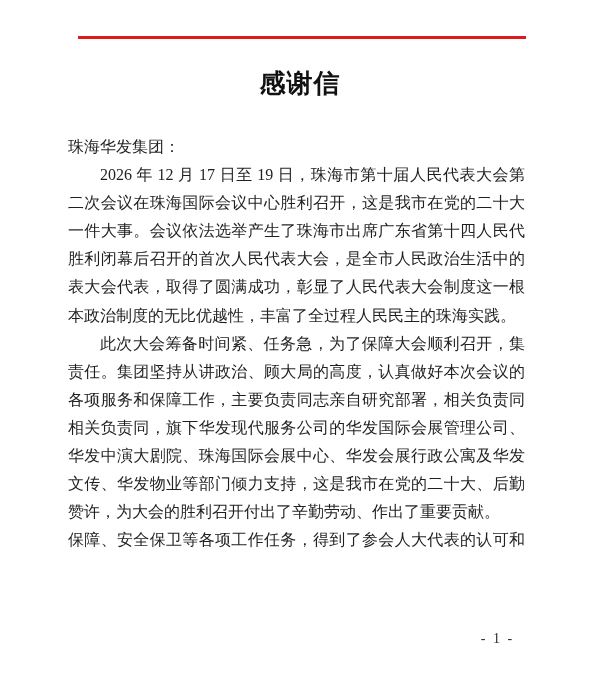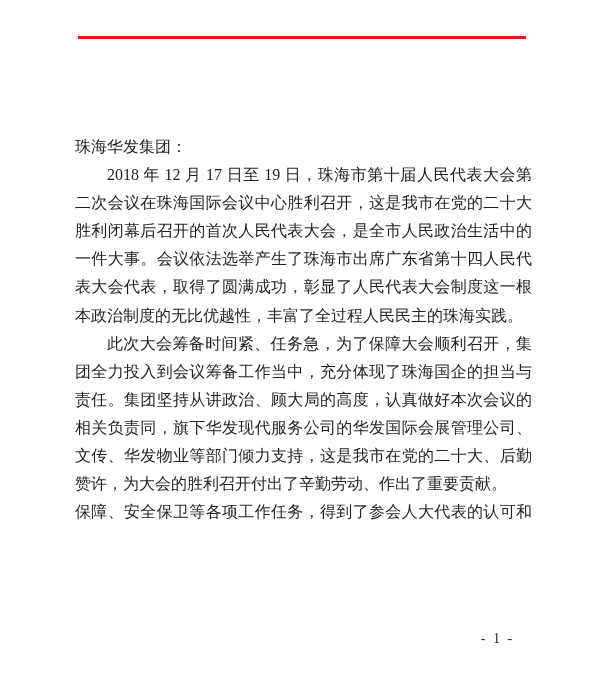--- a/index.html
+++ b/index.html
@@ -31,21 +31,21 @@
     width: 100%;
     margin: 0;
     text-align: center;
     font-size: 26px;
     font-weight: 700;
     letter-spacing: 1px;
     color: #111111;
   }
   .body-block {
     position: absolute;
-    left: 75px;
+    left: 68px;
     top: 133px;
     width: 457px;
   }
   .line {
     margin: 0;
     height: 28.1px;
     line-height: 28.1px;
     font-size: 16px;
     white-space: normal;
     overflow: hidden;
@@ -74,36 +74,38 @@
     letter-spacing: 2px;
   }
 </style>
 </head>
 <body>
 
 <div class="page">
 
   <div class="red-rule"></div>
 
+  <h1 class="title">感谢信</h1>
 
   <div class="body-block">
 
     <div class="line plain">珠海华发集团：</div>
 
-    <div class="line indent stretch">2018 年 12 月 17 日至 19 日，珠海市第十届人民代表大会第</div>
+    <div class="line indent stretch">2026 年 12 月 17 日至 19 日，珠海市第十届人民代表大会第</div>
     <div class="line stretch">二次会议在珠海国际会议中心胜利召开，这是我市在党的二十大</div>
+    <div class="line stretch">一件大事。会议依法选举产生了珠海市出席广东省第十四人民代</div>
     <div class="line stretch">胜利闭幕后召开的首次人民代表大会，是全市人民政治生活中的</div>
-    <div class="line stretch">一件大事。会议依法选举产生了珠海市出席广东省第十四人民代</div>
     <div class="line stretch">表大会代表，取得了圆满成功，彰显了人民代表大会制度这一根</div>
     <div class="line plain">本政治制度的无比优越性，丰富了全过程人民民主的珠海实践。</div>
 
     <div class="line indent stretch">此次大会筹备时间紧、任务急，为了保障大会顺利召开，集</div>
-    <div class="line stretch">团全力投入到会议筹备工作当中，充分体现了珠海国企的担当与</div>
     <div class="line stretch">责任。集团坚持从讲政治、顾大局的高度，认真做好本次会议的</div>
+    <div class="line stretch">各项服务和保障工作，主要负责同志亲自研究部署，相关负责同</div>
     <div class="line stretch">相关负责同，旗下华发现代服务公司的华发国际会展管理公司、</div>
+    <div class="line stretch">华发中演大剧院、珠海国际会展中心、华发会展行政公寓及华发</div>
     <div class="line stretch">文传、华发物业等部门倾力支持，这是我市在党的二十大、后勤</div>
     <div class="line plain">赞许，为大会的胜利召开付出了辛勤劳动、作出了重要贡献。</div>
     <div class="line stretch">保障、安全保卫等各项工作任务，得到了参会人大代表的认可和</div>
 
   </div>
 
   <div class="page-number">- 1 -</div>
 
 </div>
 

